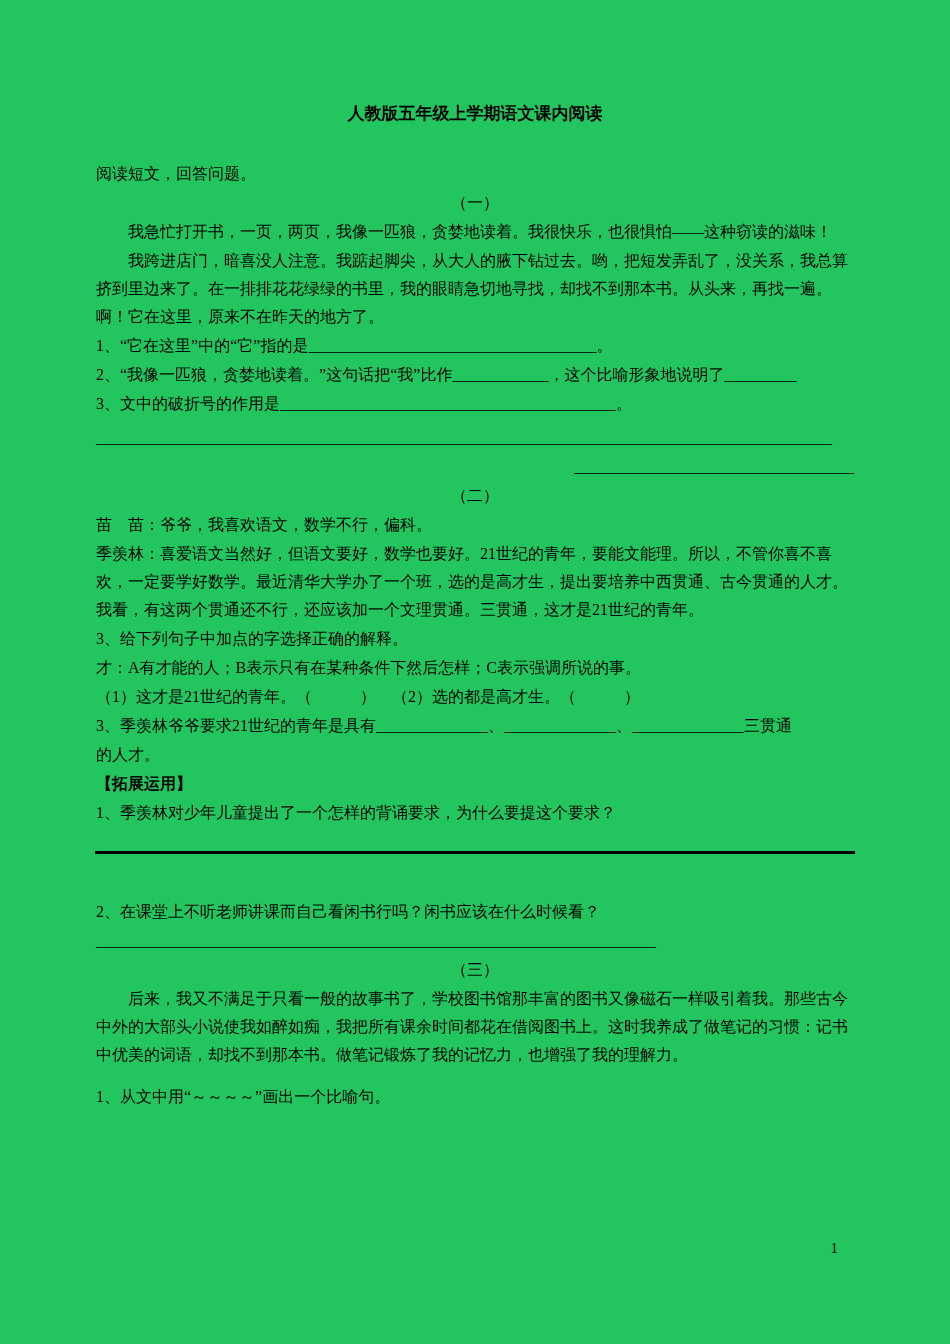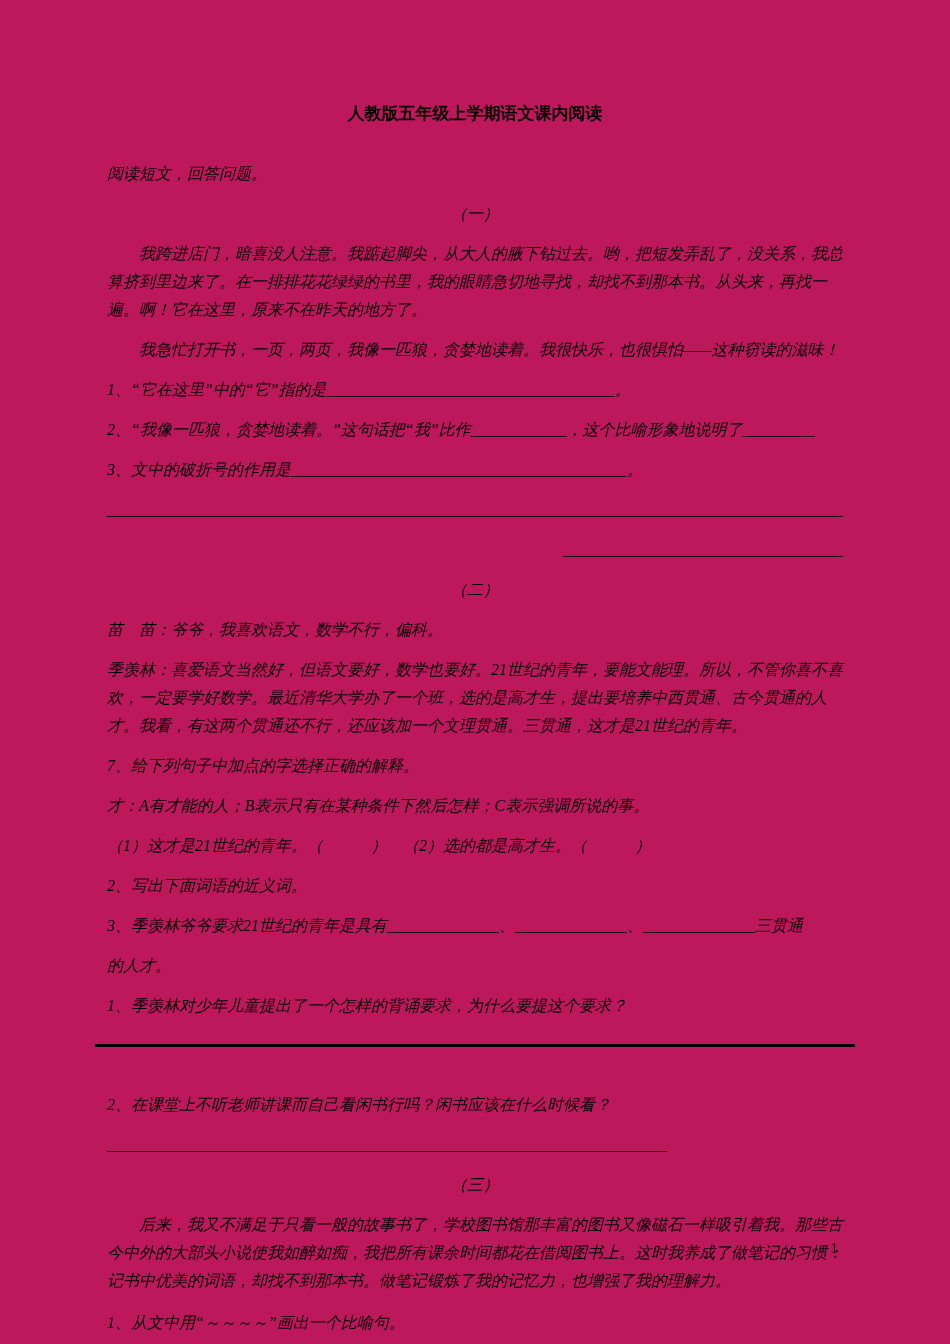--- a/index.html
+++ b/index.html
@@ -4,41 +4,40 @@
 <style>
   html, body {
     margin: 0;
     padding: 0;
     background: #ffffff;
   }
   .page {
     position: relative;
     width: 950px;
     height: 1344px;
-    background: #be185d;
+    background: #22c55e;
     color: #000000;
     font-family: "Liberation Serif", "DejaVu Serif", serif;
     overflow: hidden;
   }
   .content {
     padding: 100px 95px 0 95px;
   }
   .title {
     font-size: 17px;
     font-weight: bold;
     text-align: center;
     line-height: 28px;
     margin: 0 0 32px 0;
   }
   .line {
     font-size: 16px;
     line-height: 28px;
-    margin: 12px;
+    margin: 1px;
     word-break: break-all;
-    font-style: italic;
   }
   .center { text-align: center; }
   .indent { text-indent: 32px; }
   .bold { font-weight: bold; }
   .answer-gap { margin-top: 6px; }
   .answer-offset { padding-left: 360px; text-align: right; }
   .q-gap { margin-top: 14px; }
   .divider {
     border: none;
     border-top: 3px solid #000000;
@@ -57,37 +56,37 @@
 <body>
 
 <div class="page">
   <div class="content">
 
     <h1 class="title">人教版五年级上学期语文课内阅读</h1>
 
     <p class="line">阅读短文，回答问题。</p>
 
     <p class="line center">（一）</p>
+    <p class="line indent">我急忙打开书，一页，两页，我像一匹狼，贪婪地读着。我很快乐，也很惧怕——这种窃读的滋味！</p>
     <p class="line indent">我跨进店门，暗喜没人注意。我踮起脚尖，从大人的腋下钻过去。哟，把短发弄乱了，没关系，我总算挤到里边来了。在一排排花花绿绿的书里，我的眼睛急切地寻找，却找不到那本书。从头来，再找一遍。啊！它在这里，原来不在昨天的地方了。</p>
-    <p class="line indent">我急忙打开书，一页，两页，我像一匹狼，贪婪地读着。我很快乐，也很惧怕——这种窃读的滋味！</p>
     <p class="line">1、“它在这里”中的“它”指的是____________________________________。</p>
     <p class="line">2、“我像一匹狼，贪婪地读着。”这句话把“我”比作____________，这个比喻形象地说明了_________</p>
     <p class="line">3、文中的破折号的作用是__________________________________________。</p>
     <p class="line answer-gap">____________________________________________________________________________________________</p>
     <p class="line answer-offset">___________________________________</p>
 
     <p class="line center">（二）</p>
     <p class="line">苗　苗：爷爷，我喜欢语文，数学不行，偏科。</p>
     <p class="line">季羡林：喜爱语文当然好，但语文要好，数学也要好。21世纪的青年，要能文能理。所以，不管你喜不喜欢，一定要学好数学。最近清华大学办了一个班，选的是高才生，提出要培养中西贯通、古今贯通的人才。我看，有这两个贯通还不行，还应该加一个文理贯通。三贯通，这才是21世纪的青年。</p>
-    <p class="line">7、给下列句子中加点的字选择正确的解释。</p>
+    <p class="line">3、给下列句子中加点的字选择正确的解释。</p>
     <p class="line">才：A有才能的人；B表示只有在某种条件下然后怎样；C表示强调所说的事。</p>
     <p class="line">（1）这才是21世纪的青年。（　　　）　（2）选的都是高才生。（　　　）</p>
-    <p class="line">2、写出下面词语的近义词。</p>
     <p class="line">3、季羡林爷爷要求21世纪的青年是具有______________、______________、______________三贯通</p>
     <p class="line">的人才。</p>
+    <p class="line bold">【拓展运用】</p>
     <p class="line">1、季羡林对少年儿童提出了一个怎样的背诵要求，为什么要提这个要求？</p>
 
     <hr class="divider">
 
     <p class="line">2、在课堂上不听老师讲课而自己看闲书行吗？闲书应该在什么时候看？</p>
     <p class="line">______________________________________________________________________</p>
 
     <p class="line center">（三）</p>
     <p class="line indent">后来，我又不满足于只看一般的故事书了，学校图书馆那丰富的图书又像磁石一样吸引着我。那些古今中外的大部头小说使我如醉如痴，我把所有课余时间都花在借阅图书上。这时我养成了做笔记的习惯：记书中优美的词语，却找不到那本书。做笔记锻炼了我的记忆力，也增强了我的理解力。</p>
     <p class="line q-gap">1、从文中用“～～～～”画出一个比喻句。</p>

